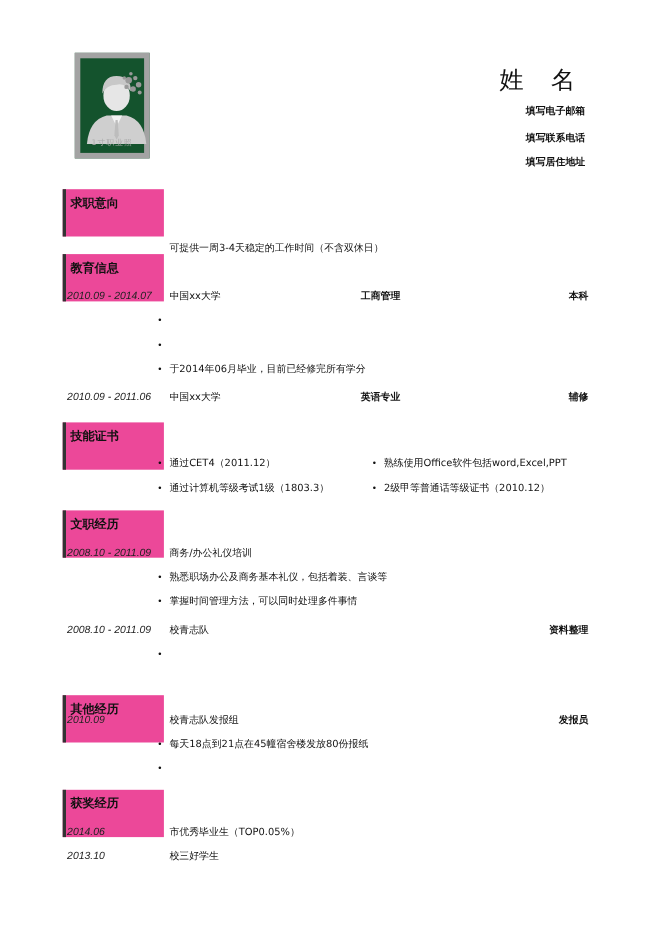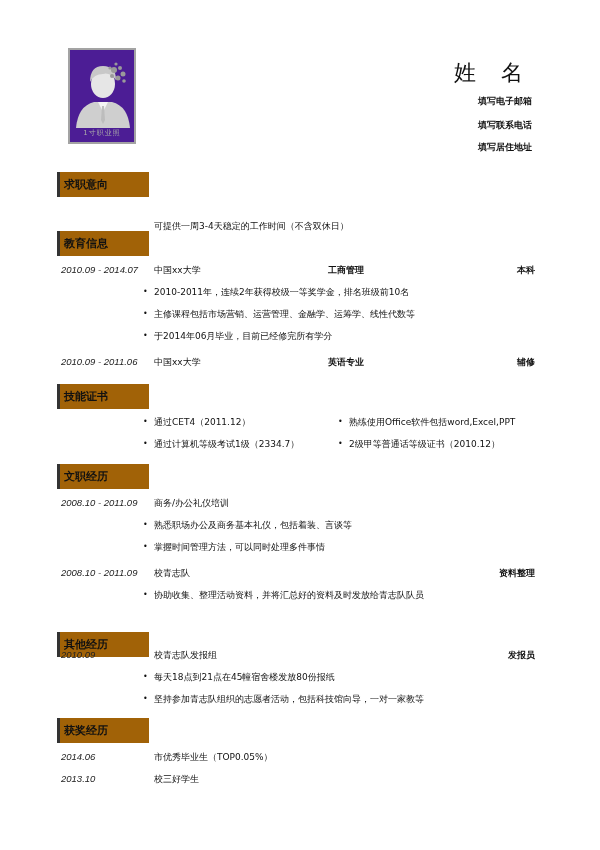--- a/index.html
+++ b/index.html
@@ -1,26 +1,26 @@
 <!DOCTYPE html>
 <html><head>
 <meta charset="utf-8">
 <style>
   * { box-sizing: border-box; margin: 0; padding: 0; }
   html, body { width: 600px; height: 850px; background: #ffffff; overflow: hidden; }
   body { position: relative; font-family: "DejaVu Sans", "Liberation Sans", sans-serif; color: #111; }
 
-  .photo { position: absolute; left: 68px; top: 48px; width: 68px; height: 96px; border: 2px solid #a3a3a3; background: #4c1d95; }
+  .photo { position: absolute; left: 68px; top: 48px; width: 68px; height: 96px; border: 5px solid #a3a3a3; background: #14532d; }
   .photo svg { position: absolute; left: 4px; top: 4px; }
   .photo-caption { position: absolute; left: 0; right: 0; bottom: 4px; text-align: center; font-size: 7px; color: #aaa; letter-spacing: 1px; }
 
   .name { position: absolute; right: 68px; top: 58px; font-size: 22px; letter-spacing: 9px; font-family: "DejaVu Sans", sans-serif; }
   .contact { position: absolute; right: 68px; font-size: 9px; font-weight: bold; text-align: left; }
 
-  .sec-head { position: absolute; left: 57px; width: 92px; height: 25px; background: #a16207; border-left: 3px solid #333; font-size: 11px; font-weight: bold; line-height: 25px; padding-left: 4px; }
+  .sec-head { position: absolute; left: 57px; width: 92px; height: 43px; background: #ec4899; border-left: 3px solid #333; font-size: 11px; font-weight: bold; line-height: 25px; padding-left: 4px; }
 
   .row { position: absolute; left: 0; width: 600px; height: 16px; font-size: 9px; line-height: 16px; }
   .date { position: absolute; left: 61px; font-style: italic; font-family: "Liberation Sans", sans-serif; font-size: 9.5px; color: #222; }
   .org { position: absolute; left: 154px; font-weight: normal; }
   .major { position: absolute; left: 328px; font-weight: bold; }
   .deg { position: absolute; right: 65px; font-weight: bold; }
 
   .bullet { position: absolute; font-size: 9px; line-height: 16px; height: 16px; white-space: nowrap; }
   .bullet .dot { position: absolute; left: -11px; top: 0; font-size: 8px; }
   .plain { position: absolute; font-size: 9px; line-height: 16px; height: 16px; white-space: nowrap; }
@@ -57,58 +57,58 @@
 <div class="sec-head" style="top:172px;">求职意向</div>
 <div class="plain" style="left:154px; top:218px;">可提供一周3-4天稳定的工作时间（不含双休日）</div>
 
 <div class="sec-head" style="top:231px;">教育信息</div>
 <div class="row" style="top:262px;">
   <span class="date">2010.09 - 2014.07</span>
   <span class="org">中国xx大学</span>
   <span class="major">工商管理</span>
   <span class="deg">本科</span>
 </div>
-<div class="bullet" style="left:154px; top:284px;"><span class="dot">•</span><span>2010-2011年，连续2年获得校级一等奖学金，排名班级前10名</span></div>
-<div class="bullet" style="left:154px; top:306px;"><span class="dot">•</span><span>主修课程包括市场营销、运营管理、金融学、运筹学、线性代数等</span></div>
+<div class="bullet" style="left:154px; top:284px;"><span class="dot">•</span></div>
+<div class="bullet" style="left:154px; top:306px;"><span class="dot">•</span></div>
 <div class="bullet" style="left:154px; top:328px;"><span class="dot">•</span><span>于2014年06月毕业，目前已经修完所有学分</span></div>
 <div class="row" style="top:354px;">
   <span class="date">2010.09 - 2011.06</span>
   <span class="org">中国xx大学</span>
   <span class="major">英语专业</span>
   <span class="deg">辅修</span>
 </div>
 
 <div class="sec-head" style="top:384px;">技能证书</div>
 <div class="bullet" style="left:154px; top:414px;"><span class="dot">•</span><span>通过CET4（2011.12）</span></div>
 <div class="bullet" style="left:349px; top:414px;"><span class="dot">•</span><span>熟练使用Office软件包括word,Excel,PPT</span></div>
-<div class="bullet" style="left:154px; top:436px;"><span class="dot">•</span><span>通过计算机等级考试1级（2334.7）</span></div>
+<div class="bullet" style="left:154px; top:436px;"><span class="dot">•</span><span>通过计算机等级考试1级（1803.3）</span></div>
 <div class="bullet" style="left:349px; top:436px;"><span class="dot">•</span><span>2级甲等普通话等级证书（2010.12）</span></div>
 
 <div class="sec-head" style="top:464px;">文职经历</div>
 <div class="row" style="top:495px;">
   <span class="date">2008.10 - 2011.09</span>
   <span class="org">商务/办公礼仪培训</span>
 </div>
 <div class="bullet" style="left:154px; top:517px;"><span class="dot">•</span><span>熟悉职场办公及商务基本礼仪，包括着装、言谈等</span></div>
 <div class="bullet" style="left:154px; top:539px;"><span class="dot">•</span><span>掌握时间管理方法，可以同时处理多件事情</span></div>
 <div class="row" style="top:565px;">
   <span class="date">2008.10 - 2011.09</span>
   <span class="org">校青志队</span>
   <span class="deg">资料整理</span>
 </div>
-<div class="bullet" style="left:154px; top:587px;"><span class="dot">•</span><span>协助收集、整理活动资料，并将汇总好的资料及时发放给青志队队员</span></div>
+<div class="bullet" style="left:154px; top:587px;"><span class="dot">•</span></div>
 
 <div class="sec-head" style="top:616px;margin-top:16px;">其他经历</div>
 <div class="row" style="top:647px;">
   <span class="date">2010.09</span>
   <span class="org">校青志队发报组</span>
   <span class="deg">发报员</span>
 </div>
 <div class="bullet" style="left:154px; top:669px;"><span class="dot">•</span><span>每天18点到21点在45幢宿舍楼发放80份报纸</span></div>
-<div class="bullet" style="left:154px; top:691px;"><span class="dot">•</span><span>坚持参加青志队组织的志愿者活动，包括科技馆向导，一对一家教等</span></div>
+<div class="bullet" style="left:154px; top:691px;"><span class="dot">•</span></div>
 
 <div class="sec-head" style="top:718px;">获奖经历</div>
 <div class="row" style="top:749px;">
   <span class="date">2014.06</span>
   <span class="org" style="font-weight:normal;">市优秀毕业生（TOP0.05%）</span>
 </div>
 <div class="row" style="top:771px;">
   <span class="date">2013.10</span>
   <span class="org" style="font-weight:normal;">校三好学生</span>
 </div>

